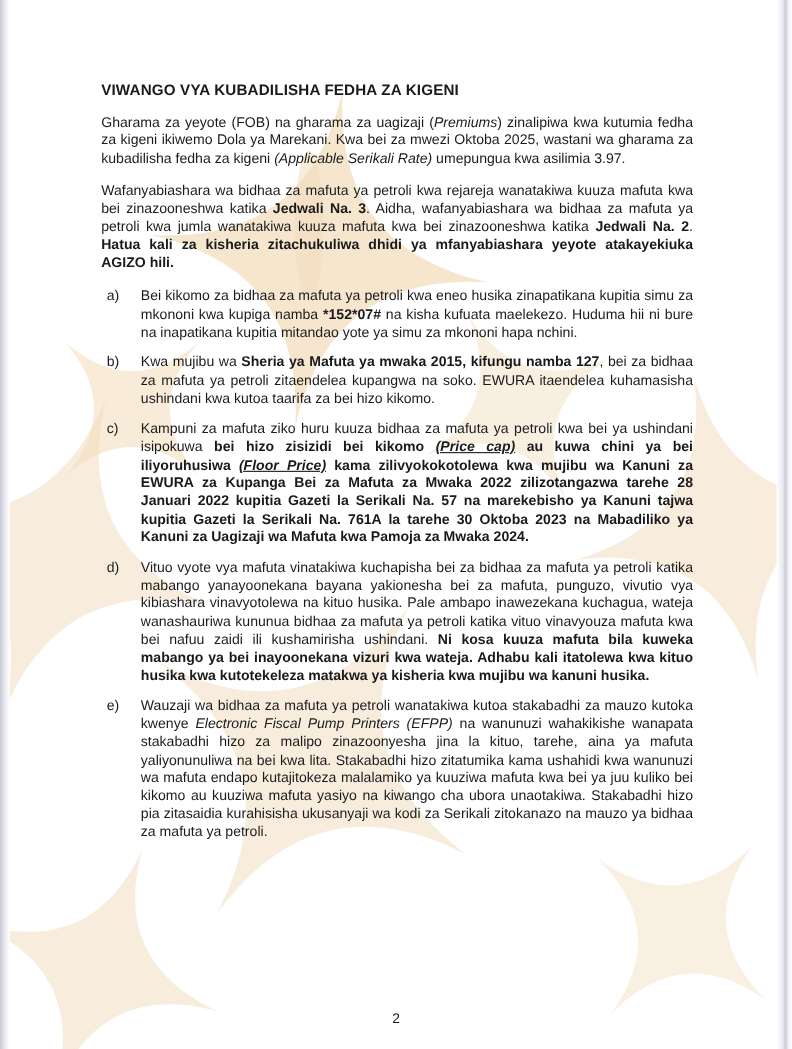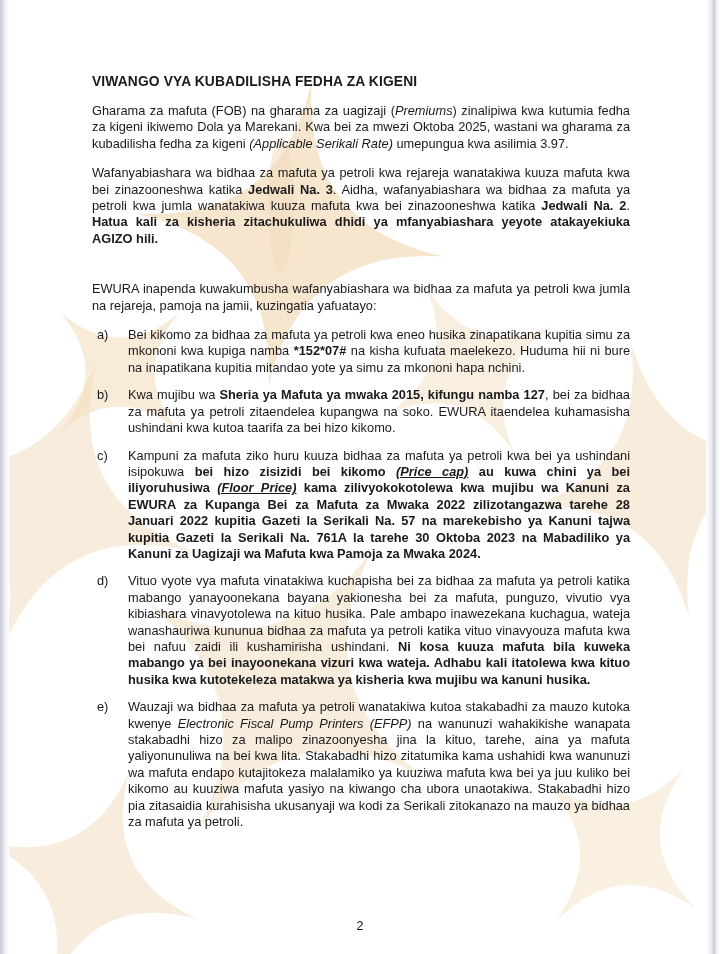--- a/index.html
+++ b/index.html
@@ -30,21 +30,21 @@
     letter-spacing:.15px;
     margin:0 0 14px 0;
   }
   .doc-blocks{display:block;}
   .para{
     font-size:12.8px;
     line-height:16.4px;
     text-align:justify;
     margin:0 0 13px 0;
   }
-  .para.gap-after{margin-bottom:34px;}
+  .para.gap-after{margin-bottom:14px;}
   .list-item{
     display:flex;
     font-size:12.8px;
     line-height:16.4px;
     margin:0 0 11px 0;
   }
   .item-label{flex:0 0 36px;width:36px;padding-left:5px;box-sizing:border-box;}
   .item-text{flex:1;text-align:justify;}
   .b{font-weight:bold;}
   .i{font-style:italic;}
@@ -77,23 +77,22 @@
     </g>
   </svg>
 
   <div class="edge-left"></div>
   <div class="edge-right"></div>
 
   <div class="paper">
     <h1 class="doc-title">VIWANGO VYA KUBADILISHA FEDHA ZA KIGENI</h1>
 
     <div class="doc-blocks" id="doc-blocks">
-        <div class="para"><span>Gharama za mafuta (FOB) na gharama za uagizaji (</span><span class="i">Premiums</span><span>) zinalipiwa kwa kutumia fedha za kigeni ikiwemo Dola ya Marekani. Kwa bei za mwezi Oktoba 2025, wastani wa gharama za kubadilisha fedha za kigeni </span><span class="i">(Applicable Serikali Rate)</span><span> umepungua kwa asilimia 3.97.</span></div>
+        <div class="para"><span>Gharama za yeyote (FOB) na gharama za uagizaji (</span><span class="i">Premiums</span><span>) zinalipiwa kwa kutumia fedha za kigeni ikiwemo Dola ya Marekani. Kwa bei za mwezi Oktoba 2025, wastani wa gharama za kubadilisha fedha za kigeni </span><span class="i">(Applicable Serikali Rate)</span><span> umepungua kwa asilimia 3.97.</span></div>
         <div class="para gap-after"><span>Wafanyabiashara wa bidhaa za mafuta ya petroli kwa rejareja wanatakiwa kuuza mafuta kwa bei zinazooneshwa katika </span><span class="b">Jedwali Na. 3</span><span>. Aidha, wafanyabiashara wa bidhaa za mafuta ya petroli kwa jumla wanatakiwa kuuza mafuta kwa bei zinazooneshwa katika </span><span class="b">Jedwali Na. 2</span><span>. </span><span class="b">Hatua kali za kisheria zitachukuliwa dhidi ya mfanyabiashara yeyote atakayekiuka AGIZO hili.</span></div>
-        <div class="para"><span>EWURA inapenda kuwakumbusha wafanyabiashara wa bidhaa za mafuta ya petroli kwa jumla na rejareja, pamoja na jamii, kuzingatia yafuatayo:</span></div>
         <div class="list-item">
           <span class="item-label">a)</span>
           <span class="item-text"><span>Bei kikomo za bidhaa za mafuta ya petroli kwa eneo husika zinapatikana kupitia simu za mkononi kwa kupiga namba </span><span class="b">*152*07#</span><span> na kisha kufuata maelekezo. Huduma hii ni bure na inapatikana kupitia mitandao yote ya simu za mkononi hapa nchini.</span></span>
         </div>
         <div class="list-item">
           <span class="item-label">b)</span>
           <span class="item-text"><span>Kwa mujibu wa </span><span class="b">Sheria ya Mafuta ya mwaka 2015, kifungu namba 127</span><span>, bei za bidhaa za mafuta ya petroli zitaendelea kupangwa na soko. EWURA itaendelea kuhamasisha ushindani kwa kutoa taarifa za bei hizo kikomo.</span></span>
         </div>
         <div class="list-item">
           <span class="item-label">c)</span>

